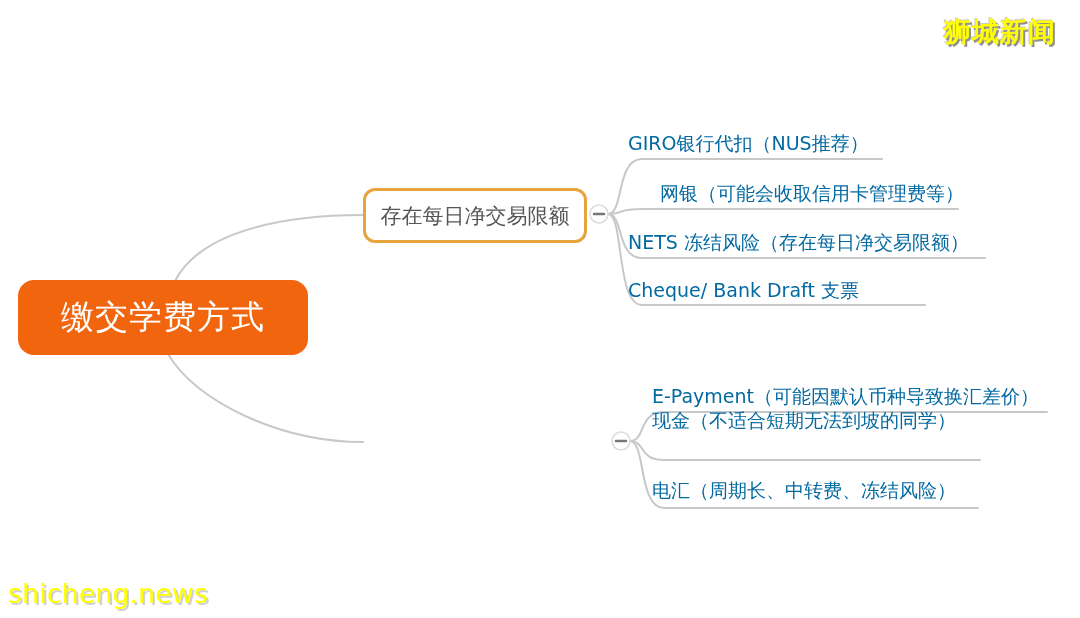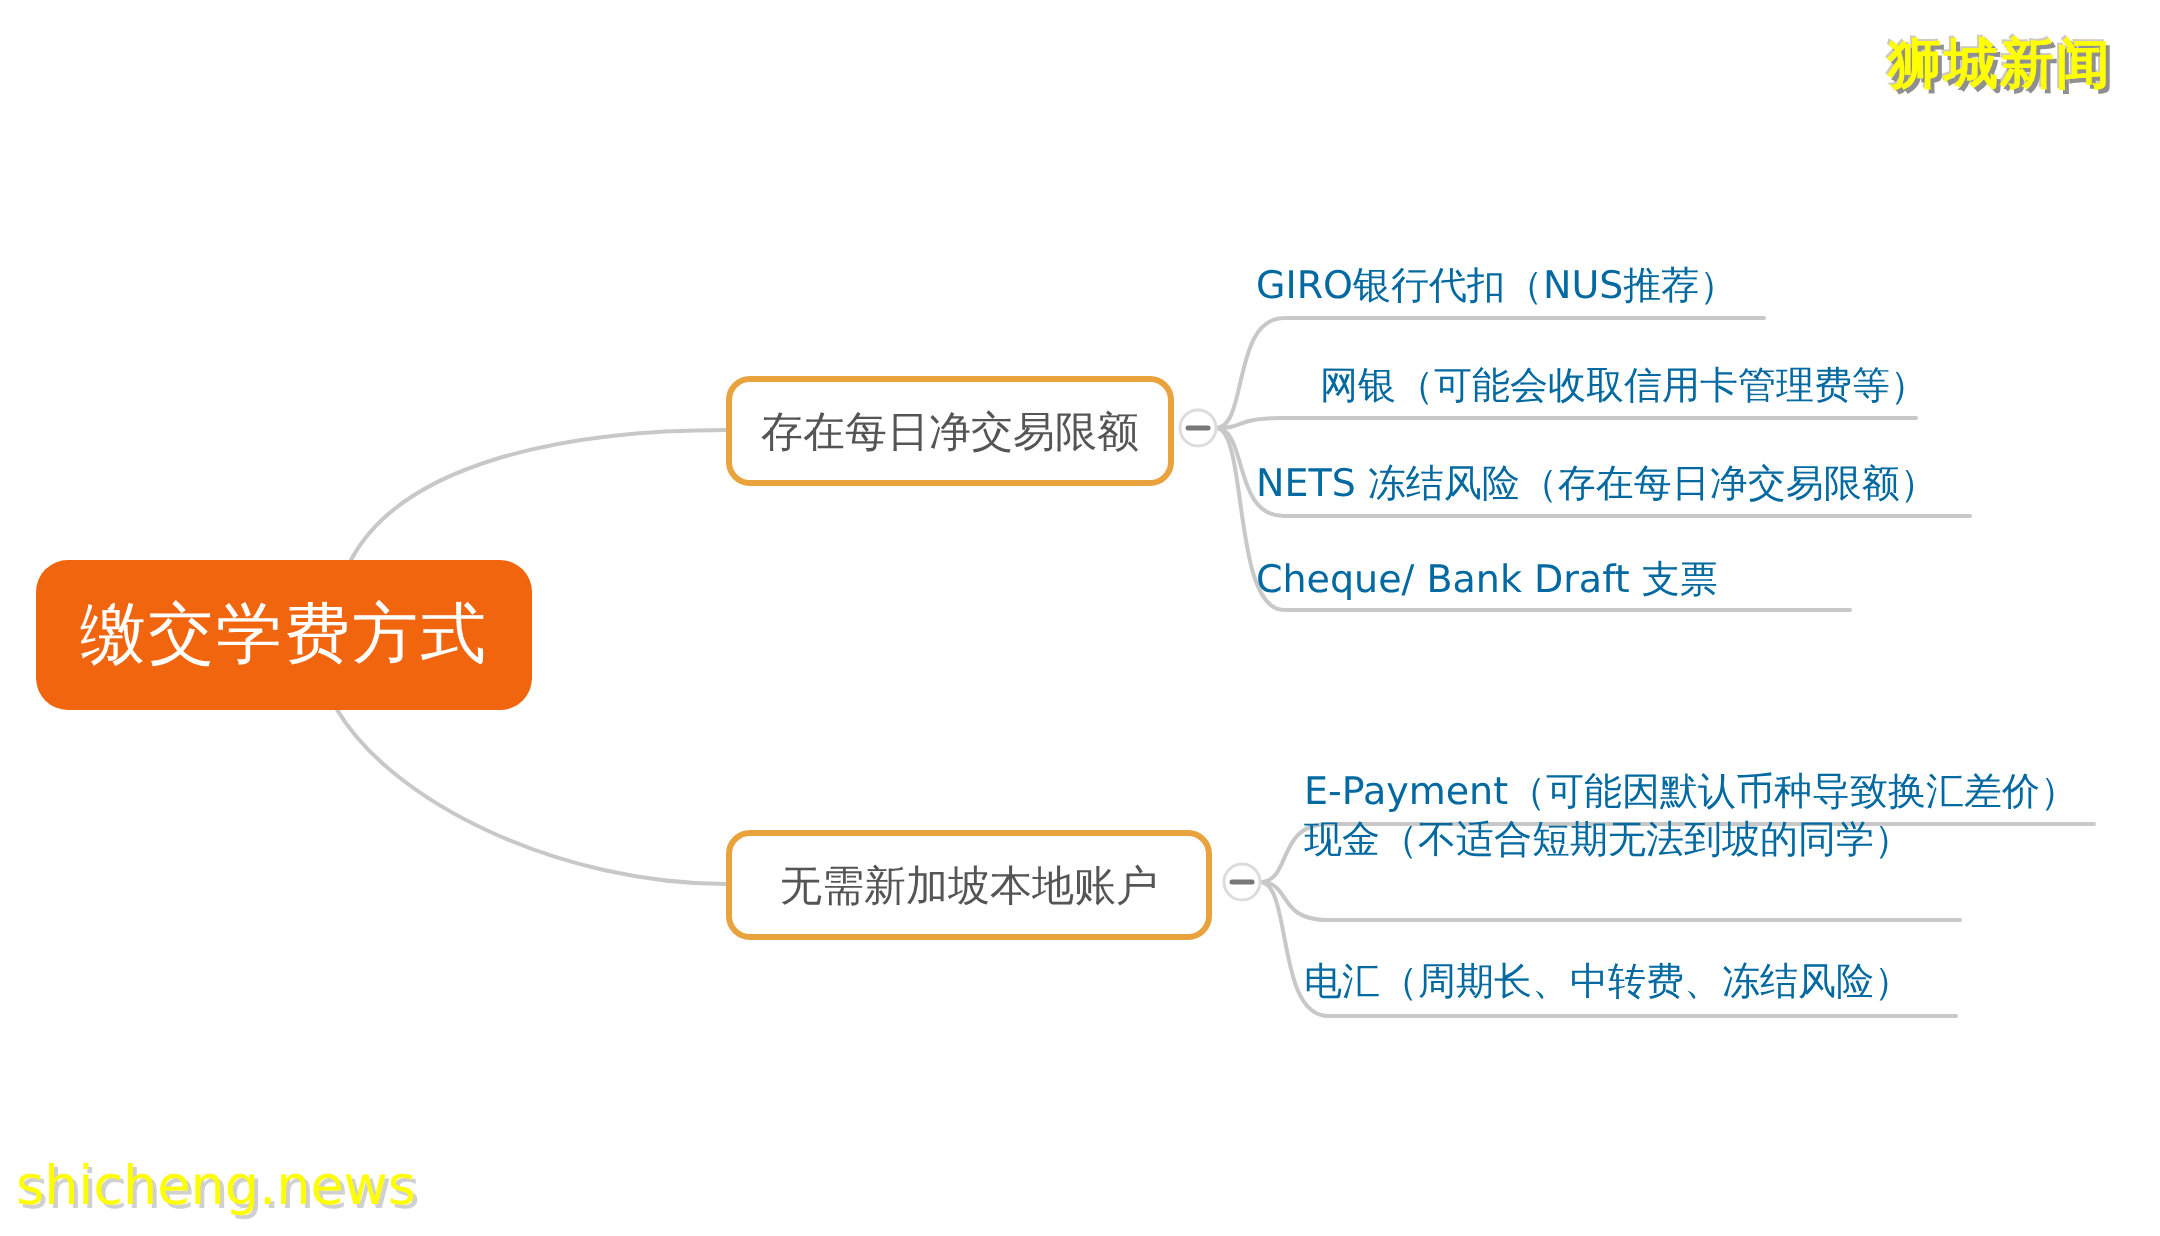--- a/index.html
+++ b/index.html
@@ -10,21 +10,21 @@
     overflow:hidden;
     font-family:"DejaVu Sans","Liberation Sans",sans-serif;
   }
   svg.connectors{position:absolute;left:0;top:0;z-index:1;}
   .node{
     position:absolute;z-index:2;
     display:flex;align-items:center;justify-content:center;
     box-sizing:border-box;white-space:nowrap;
   }
   .root-node{
-    left:18px;top:280px;width:248px;height:75px;
+    left:18px;top:280px;width:290px;height:75px;
     background:#F2650F;border-radius:16px;
     color:#ffffff;font-size:33px;letter-spacing:1px;
   }
   .branch-node{
     background:#ffffff;border:3px solid #E8A33D;border-radius:12px;
     color:#555555;font-size:21px;
   }
   .branch-1{left:363px;top:188px;width:224px;height:55px;}
   .branch-2{left:363px;top:415px;width:243px;height:55px;}
   .leaf-label{
@@ -69,21 +69,20 @@
     <g>
       <circle cx="621" cy="441" r="9" fill="#ffffff" stroke="#dcdcdc" stroke-width="1.5"></circle>
       <line x1="616" y1="441" x2="626" y2="441" stroke="#777777" stroke-width="2.5" stroke-linecap="round"></line>
     </g>
   </svg>
 
   <div class="node root-node">缴交学费方式</div>
 
   <div class="node branch-node branch-1">存在每日净交易限额</div>
 
-  <div class="node branch-node branch-2">无需新加坡本地账户</div>
 
   <div class="leaf-label" style="left:628px;top:130px;">GIRO银行代扣（NUS推荐）</div>
   <div class="leaf-label" style="left:660px;top:180px;">网银（可能会收取信用卡管理费等）</div>
   <div class="leaf-label" style="left:628px;top:229px;">NETS 冻结风险（存在每日净交易限额）</div>
   <div class="leaf-label" style="left:652px;top:383px;">E-Payment（可能因默认币种导致换汇差价）</div>
 
   <div class="leaf-label" style="left:628px;top:277px;">Cheque/ Bank Draft 支票</div>
   <div class="leaf-label" style="left:652px;top:407px;">现金（不适合短期无法到坡的同学）</div>
   <div class="leaf-label" style="left:652px;top:479px;font-family:Liberation Mono, monospace;">电汇（周期长、中转费、冻结风险）</div>
 

